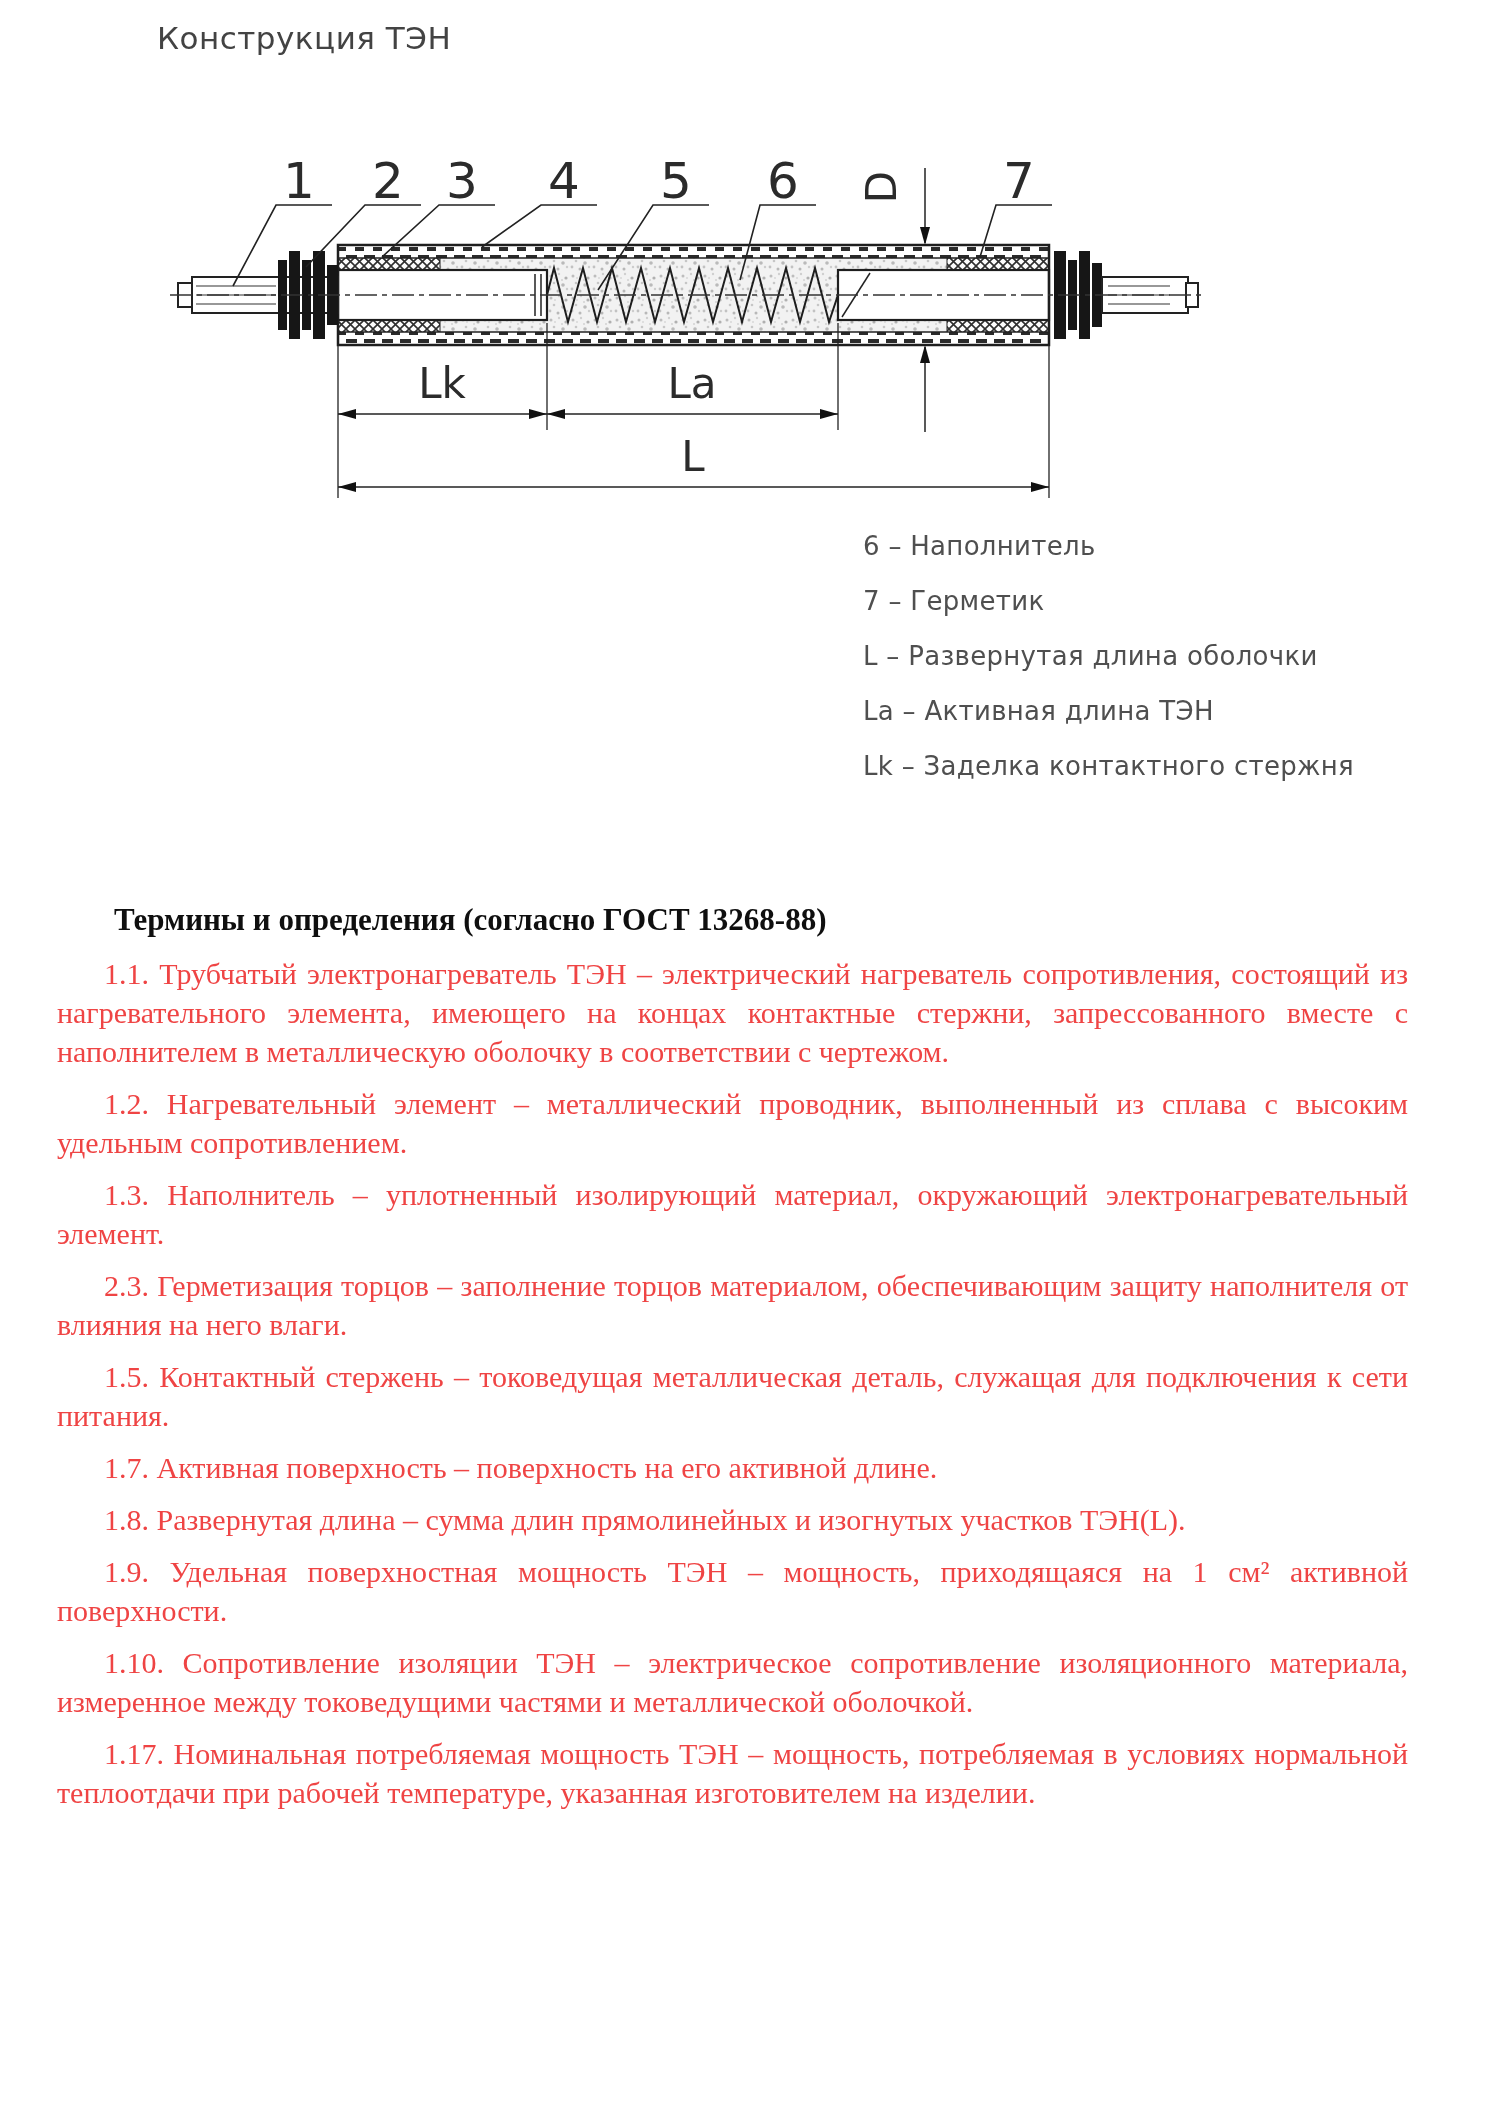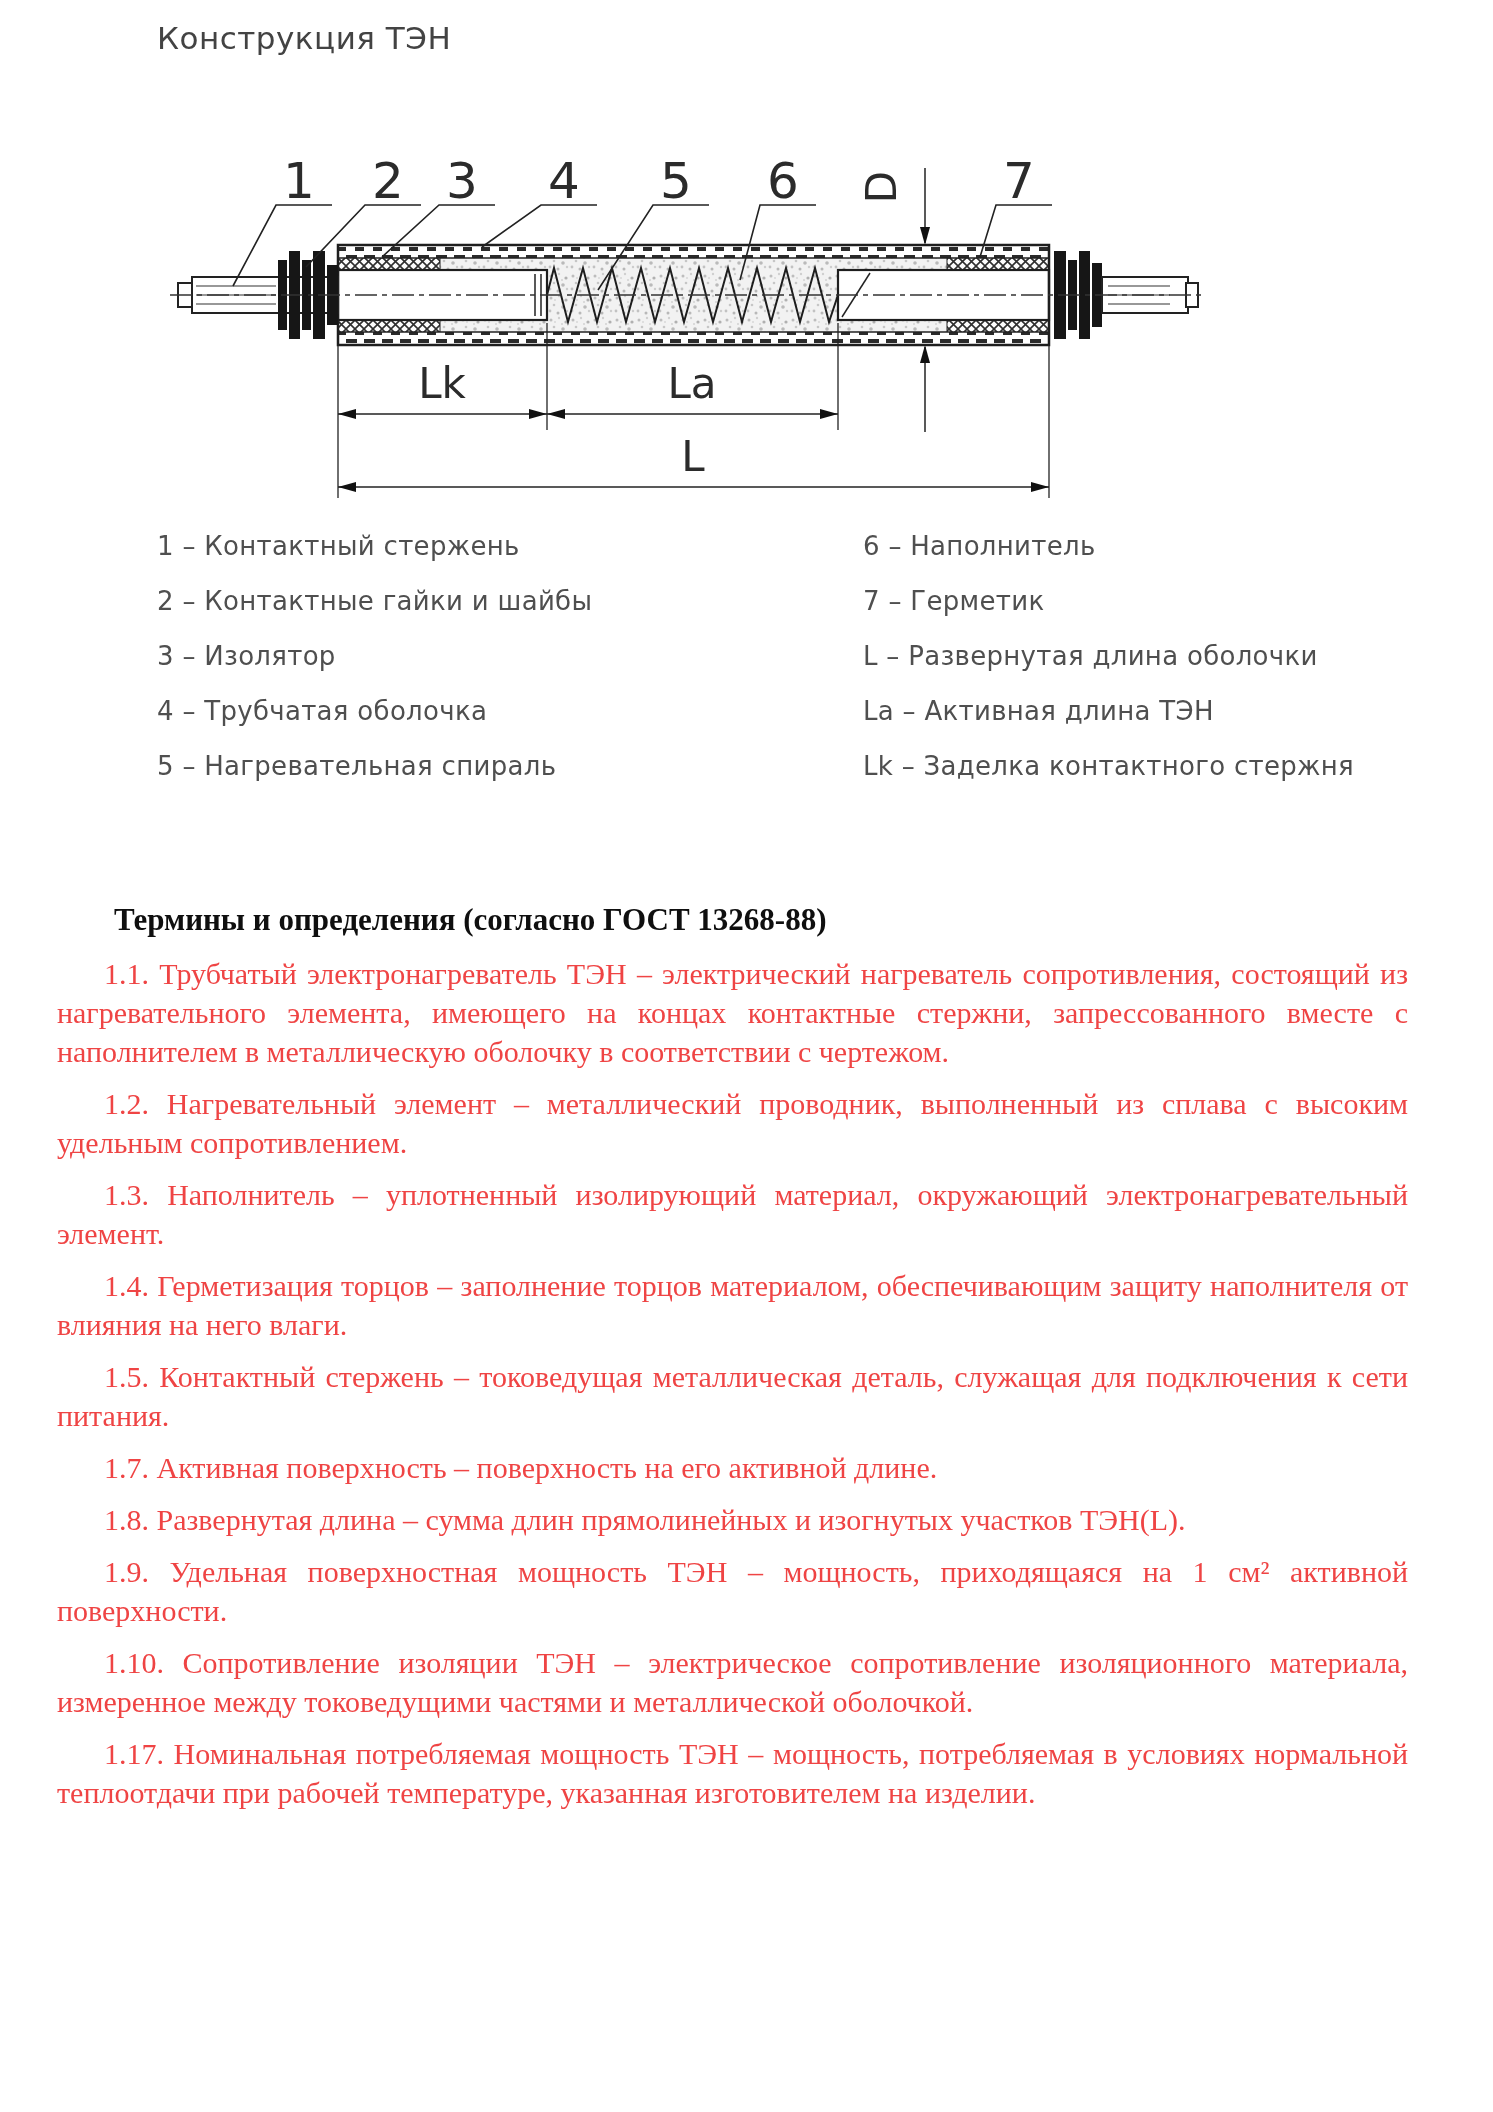--- a/index.html
+++ b/index.html
@@ -147,41 +147,34 @@
 
       <g>
         <line x1="208" y1="347" x2="919" y2="347" stroke="#222" stroke-width="1.5"></line>
         <polygon points="208,347 226,342 226,352" fill="#111"></polygon>
         <polygon points="919,347 901,342 901,352" fill="#111"></polygon>
         <text class="dim-label" x="563" y="331" text-anchor="middle">L</text>
       </g>
     </svg>
   </div>
 
-  <div class="legend legend-left">
-    <div class="legend-item">1 – Контактный стержень</div>
-    <div class="legend-item">2 – Контактные гайки и шайбы</div>
-    <div class="legend-item">3 – Изолятор</div>
-    <div class="legend-item">4 – Трубчатая оболочка</div>
-    <div class="legend-item">5 – Нагревательная спираль</div>
-  </div>
   <div class="legend legend-right">
     <div class="legend-item">6 – Наполнитель</div>
     <div class="legend-item">7 – Герметик</div>
     <div class="legend-item">L – Развернутая длина оболочки</div>
     <div class="legend-item">La – Активная длина ТЭН</div>
     <div class="legend-item">Lk – Заделка контактного стержня</div>
   </div>
 
   <div class="terms">
     <h2>Термины и определения (согласно ГОСТ 13268-88)</h2>
     <p>1.1. Трубчатый электронагреватель ТЭН – электрический нагреватель сопротивления, состоящий из нагревательного элемента, имеющего на концах контактные стержни, запрессованного вместе с наполнителем в металлическую оболочку в соответствии с чертежом.</p>
     <p>1.2. Нагревательный элемент – металлический проводник, выполненный из сплава с высоким удельным сопротивлением.</p>
     <p>1.3. Наполнитель – уплотненный изолирующий материал, окружающий электронагревательный элемент.</p>
-    <p>1.4. Герметизация торцов – заполнение торцов материалом, обеспечивающим защиту наполнителя от влияния на него влаги.</p>
+    <p>2.3. Герметизация торцов – заполнение торцов материалом, обеспечивающим защиту наполнителя от влияния на него влаги.</p>
     <p>1.5. Контактный стержень – токоведущая металлическая деталь, служащая для подключения к сети питания.</p>
     <p>1.7. Активная поверхность – поверхность на его активной длине.</p>
     <p>1.8. Развернутая длина – сумма длин прямолинейных и изогнутых участков ТЭН(L).</p>
     <p>1.9. Удельная поверхностная мощность ТЭН – мощность, приходящаяся на 1 см² активной поверхности.</p>
     <p>1.10. Сопротивление изоляции ТЭН – электрическое сопротивление изоляционного материала, измеренное между токоведущими частями и металлической оболочкой.</p>
     <p>1.17. Номинальная потребляемая мощность ТЭН – мощность, потребляемая в условиях нормальной теплоотдачи при рабочей температуре, указанная изготовителем на изделии.</p>
   </div>
 
 </div>
 

